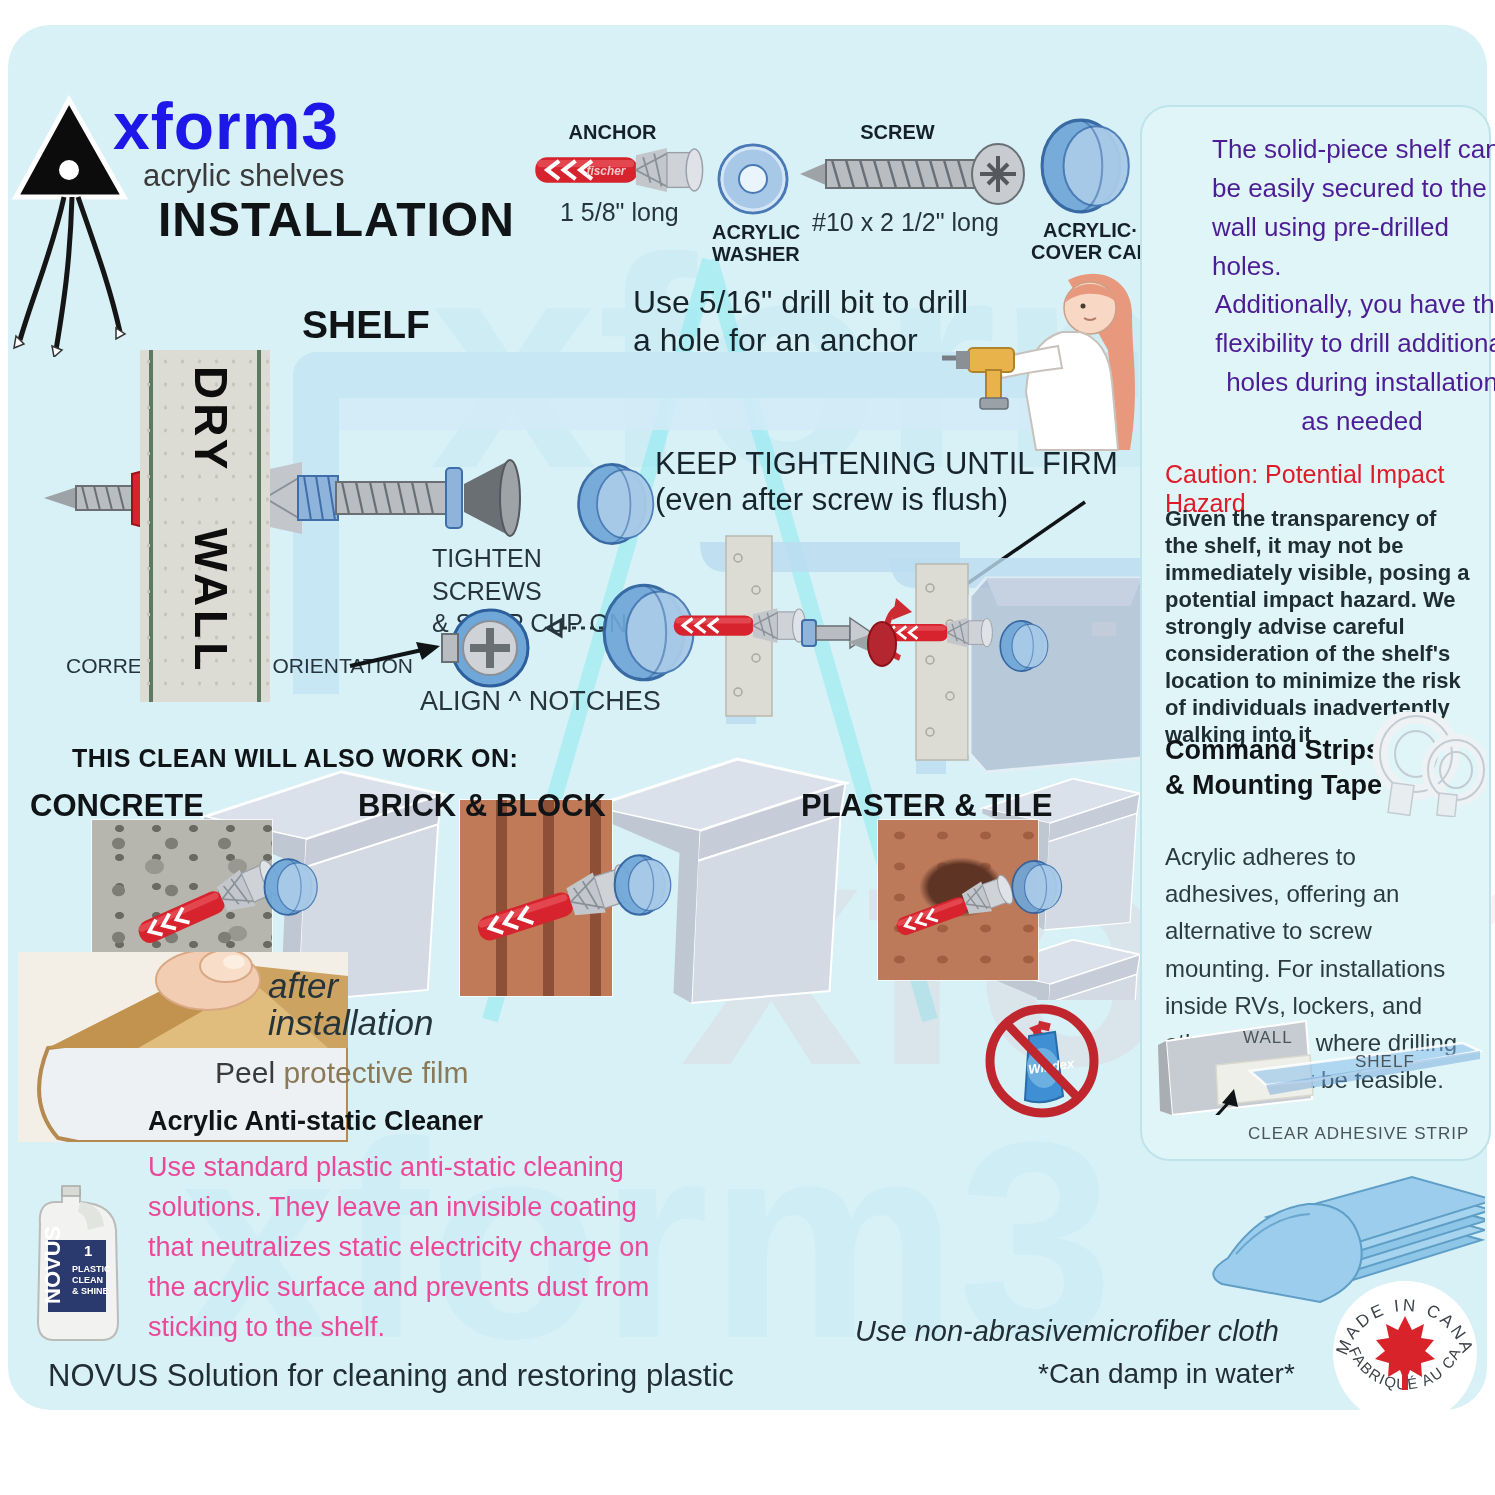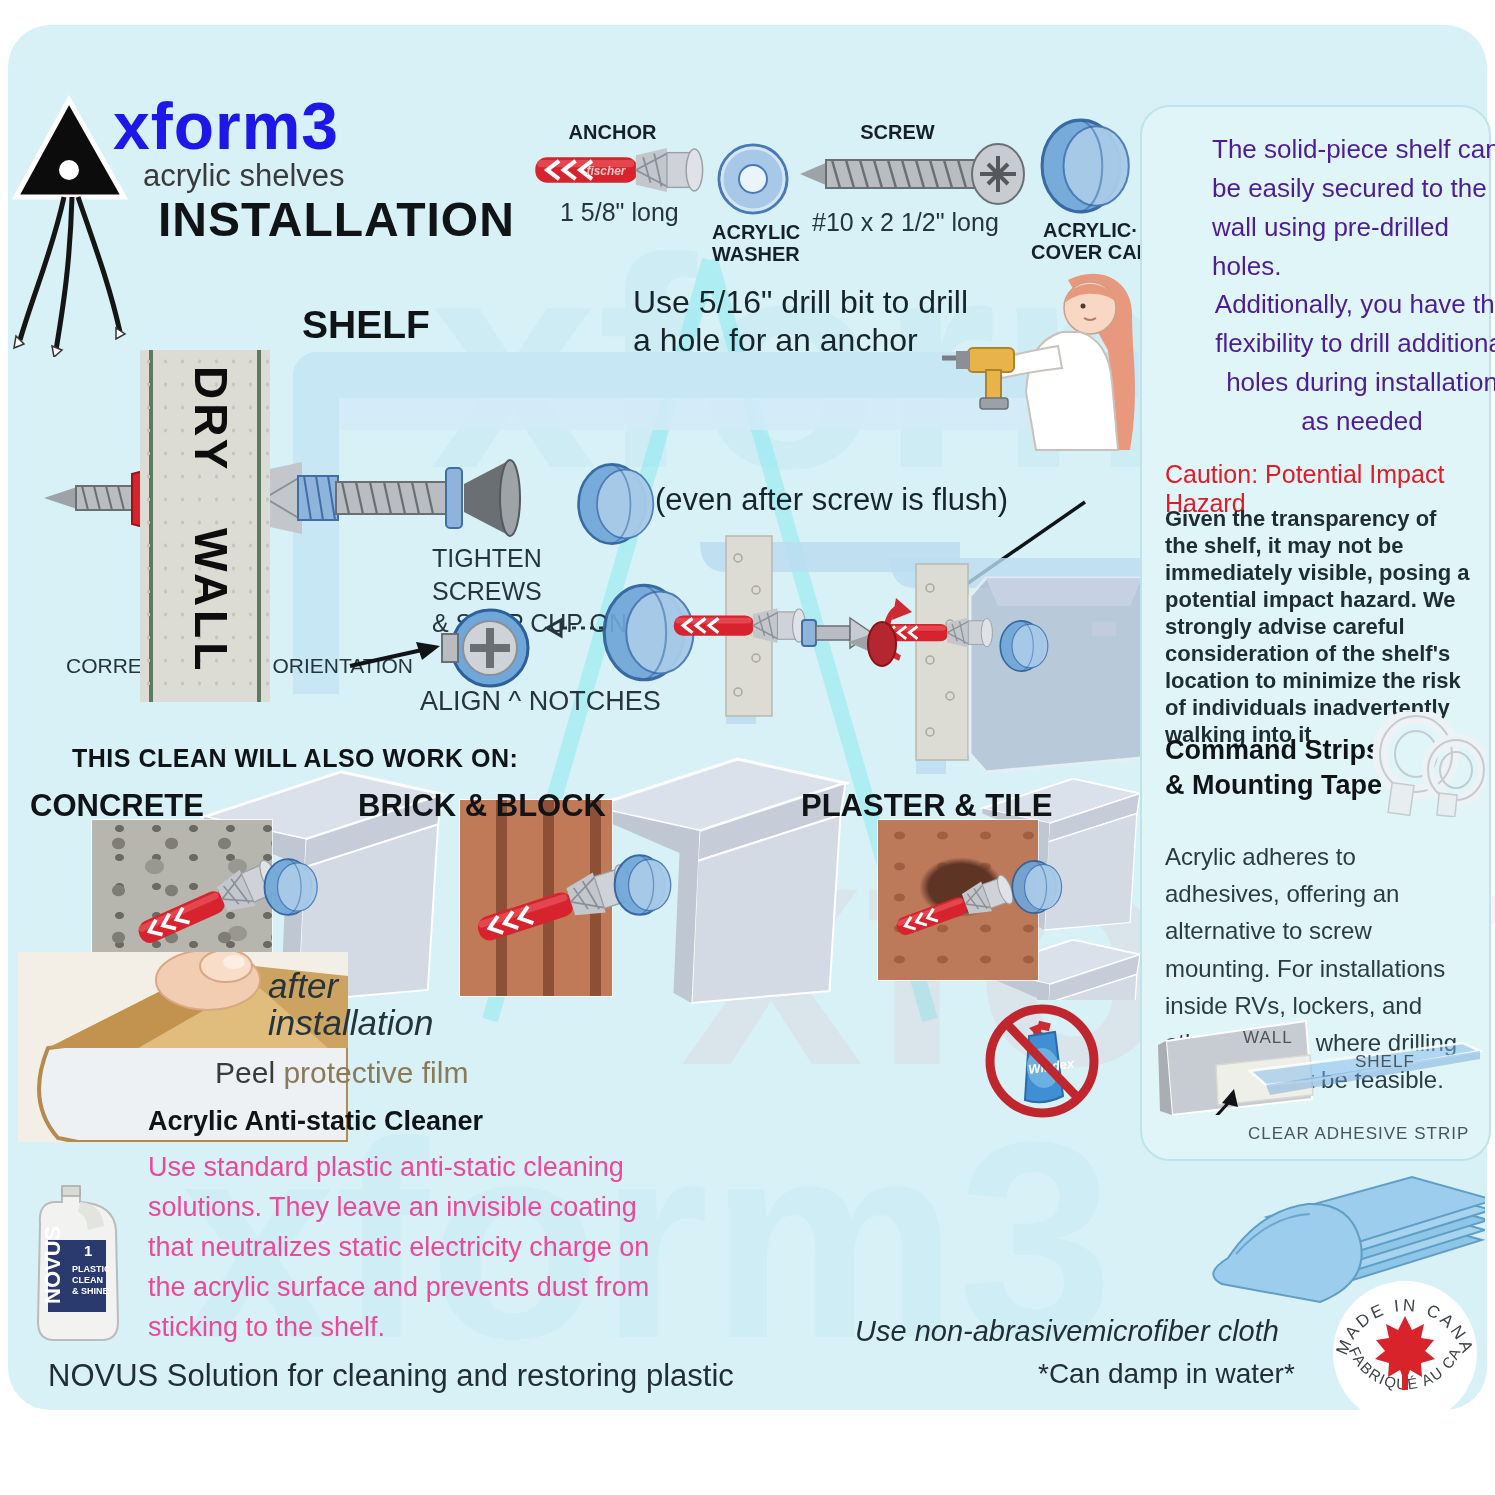--- a/index.html
+++ b/index.html
@@ -196,21 +196,21 @@
       <use href="#cap-sym"></use>
     </svg>
 
   <div class="abs smlabel" style="left:66px;top:654px;">CORRECT WASHER ORIENTATION</div>
   <svg class="abs" style="left:348px;top:638px;" width="95" height="35">
     <path d="M2,28 L74,12" stroke="#101417" stroke-width="4"></path>
     <polygon points="92,8 68,4 74,22" fill="#101417"></polygon>
   </svg>
   <div class="abs align" style="left:420px;top:686px;">ALIGN ^ NOTCHES</div>
 
-  <div class="abs keep" style="left:655px;top:446px;"><br><span>(even after screw is flush)</span></div>
+  <div class="abs keep" style="left:655px;top:446px;"><span>KEEP TIGHTENING UNTIL FIRM</span><br><span>(even after screw is flush)</span></div>
   <svg class="abs" style="left:905px;top:498px;" width="185" height="130">
     <path d="M180,4 L30,108" stroke="#101417" stroke-width="3.5"></path>
     <polygon points="12,122 44,102 30,88" fill="#101417"></polygon>
   </svg>
 
   <svg class="abs" style="left:660px;top:528px;" width="320" height="200" viewBox="0 0 320 200">
     <path d="M40,14 H300 V44 H96 V196 H66 V44 Q40,44 40,14 Z" fill="#bcdcf0" opacity=".85"></path>
     <rect x="66" y="8" width="46" height="180" fill="#dcdcd5" stroke="#b9b9b0" stroke-width="1.5"></rect>
     <circle cx="78" cy="30" r="4" fill="none" stroke="#a8a89e" stroke-width="1.5"></circle>
     <circle cx="96" cy="62" r="4" fill="none" stroke="#a8a89e" stroke-width="1.5"></circle>

